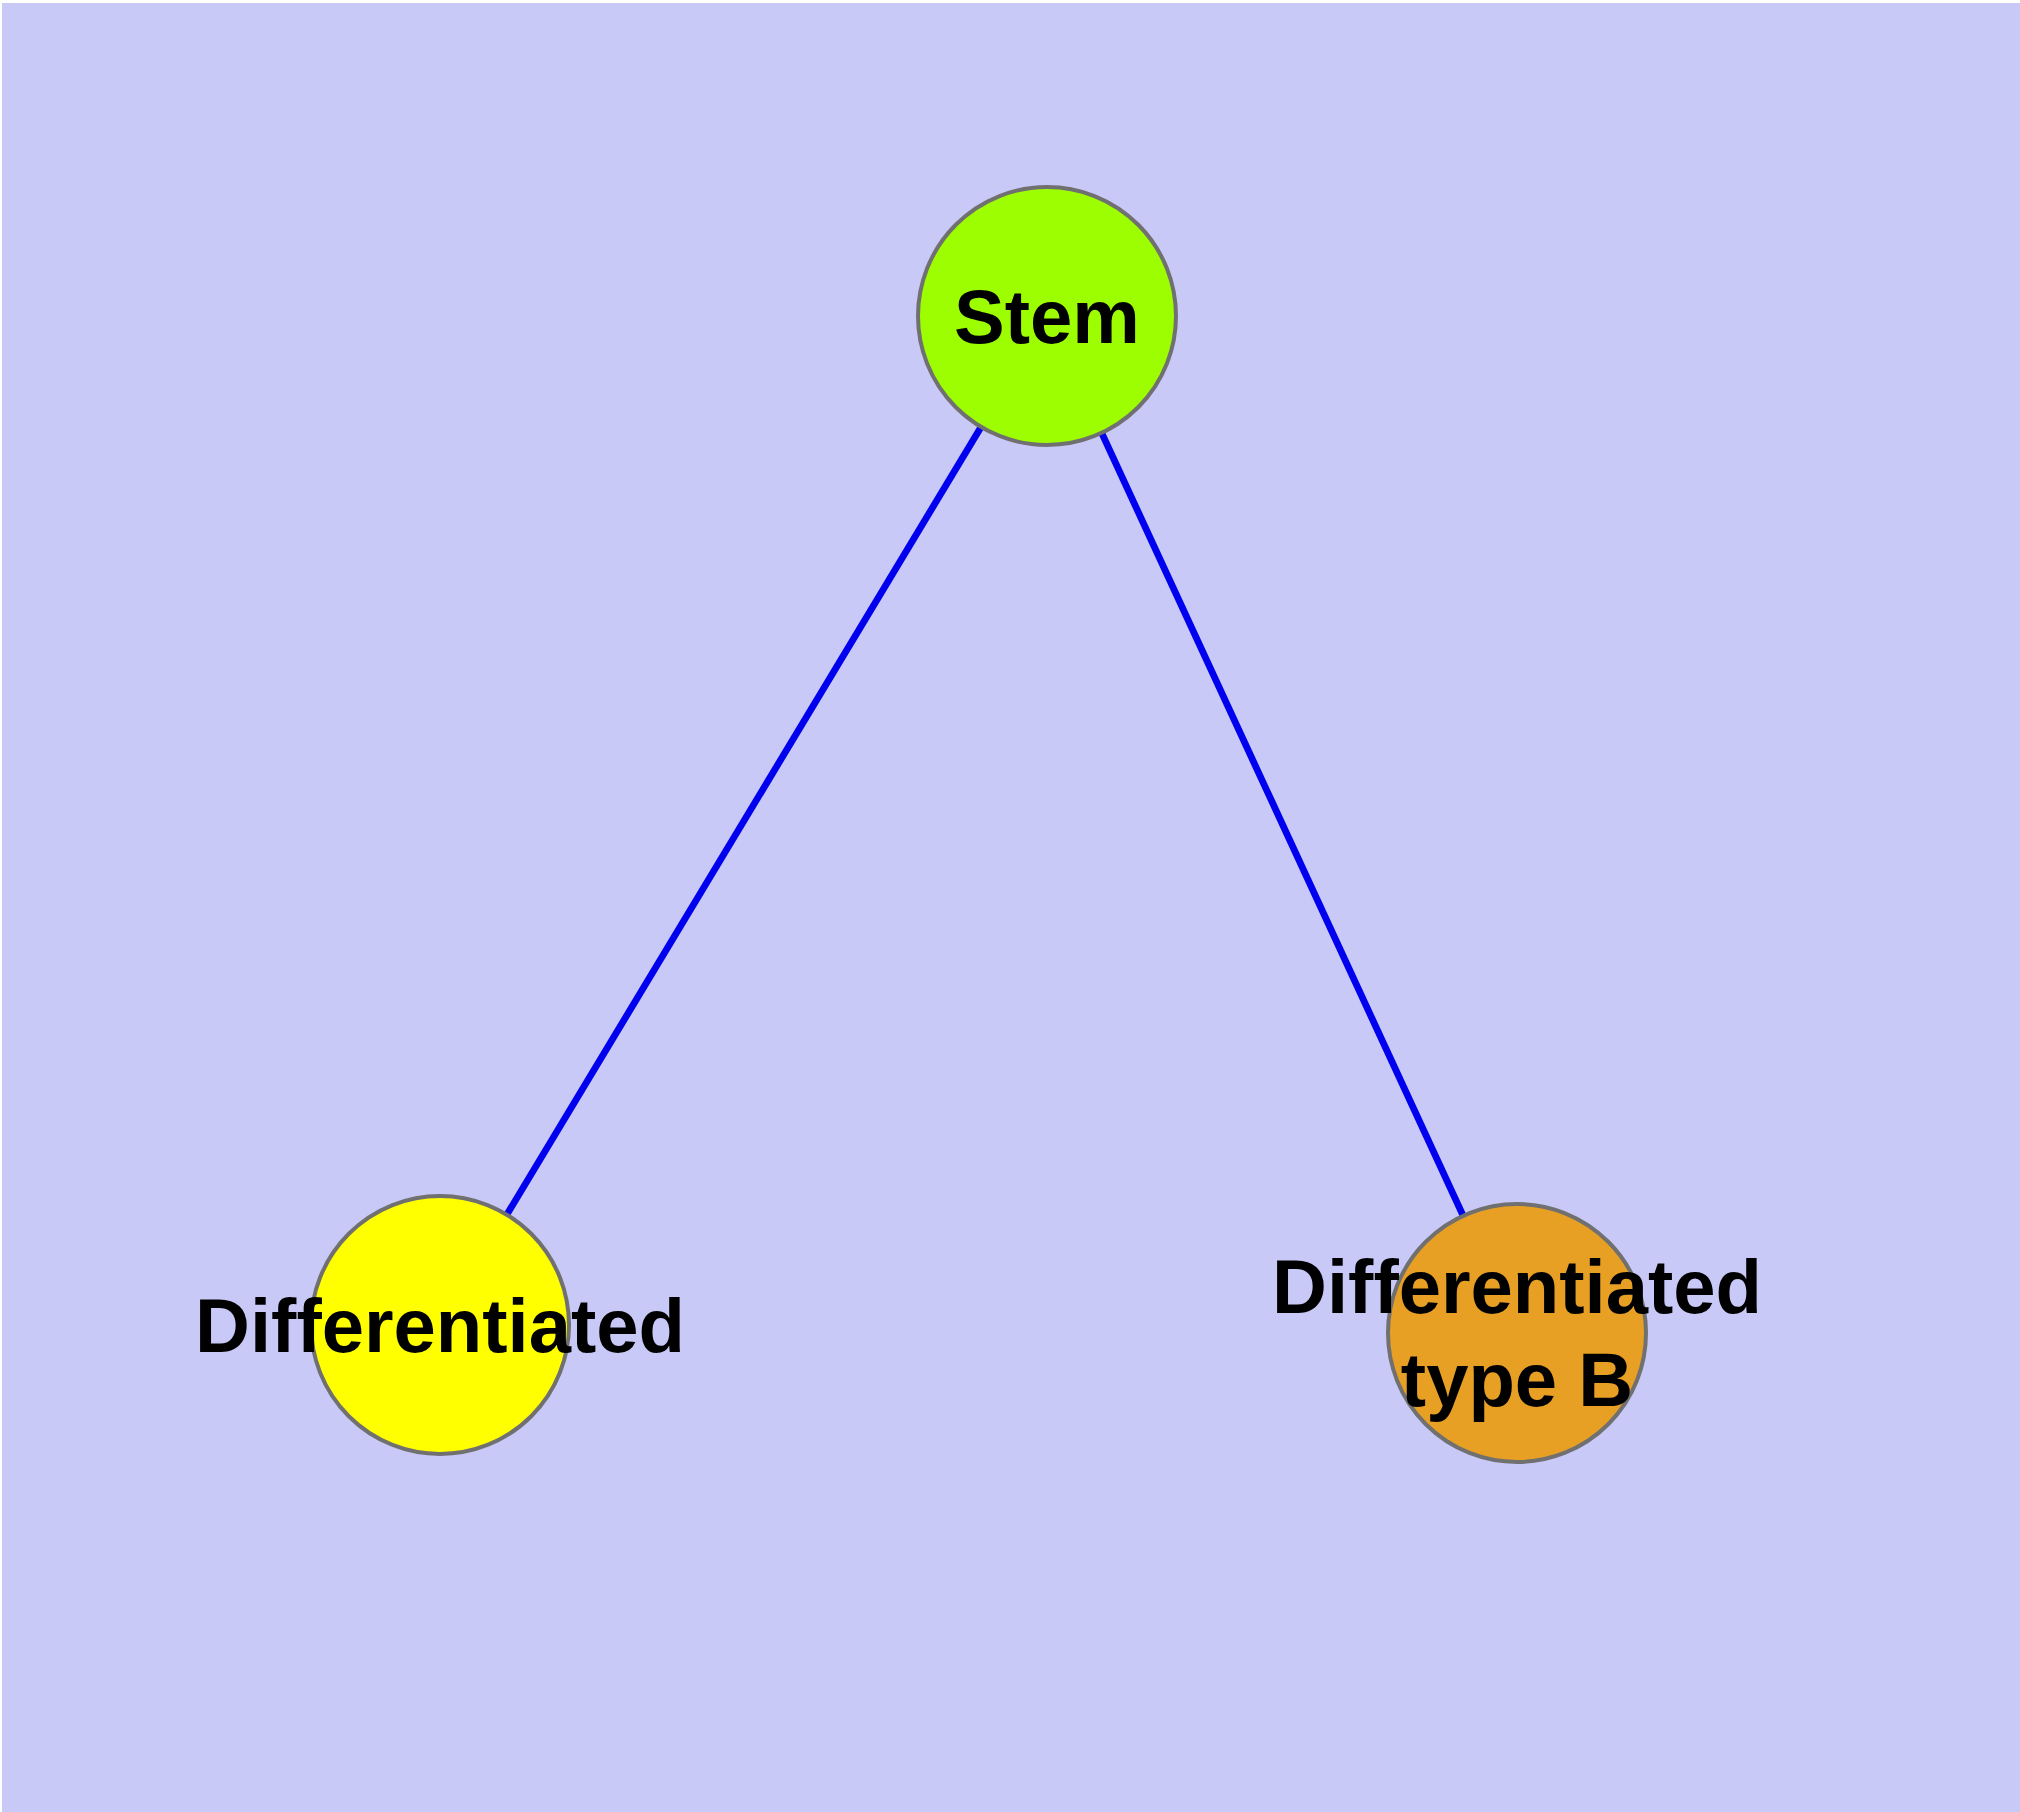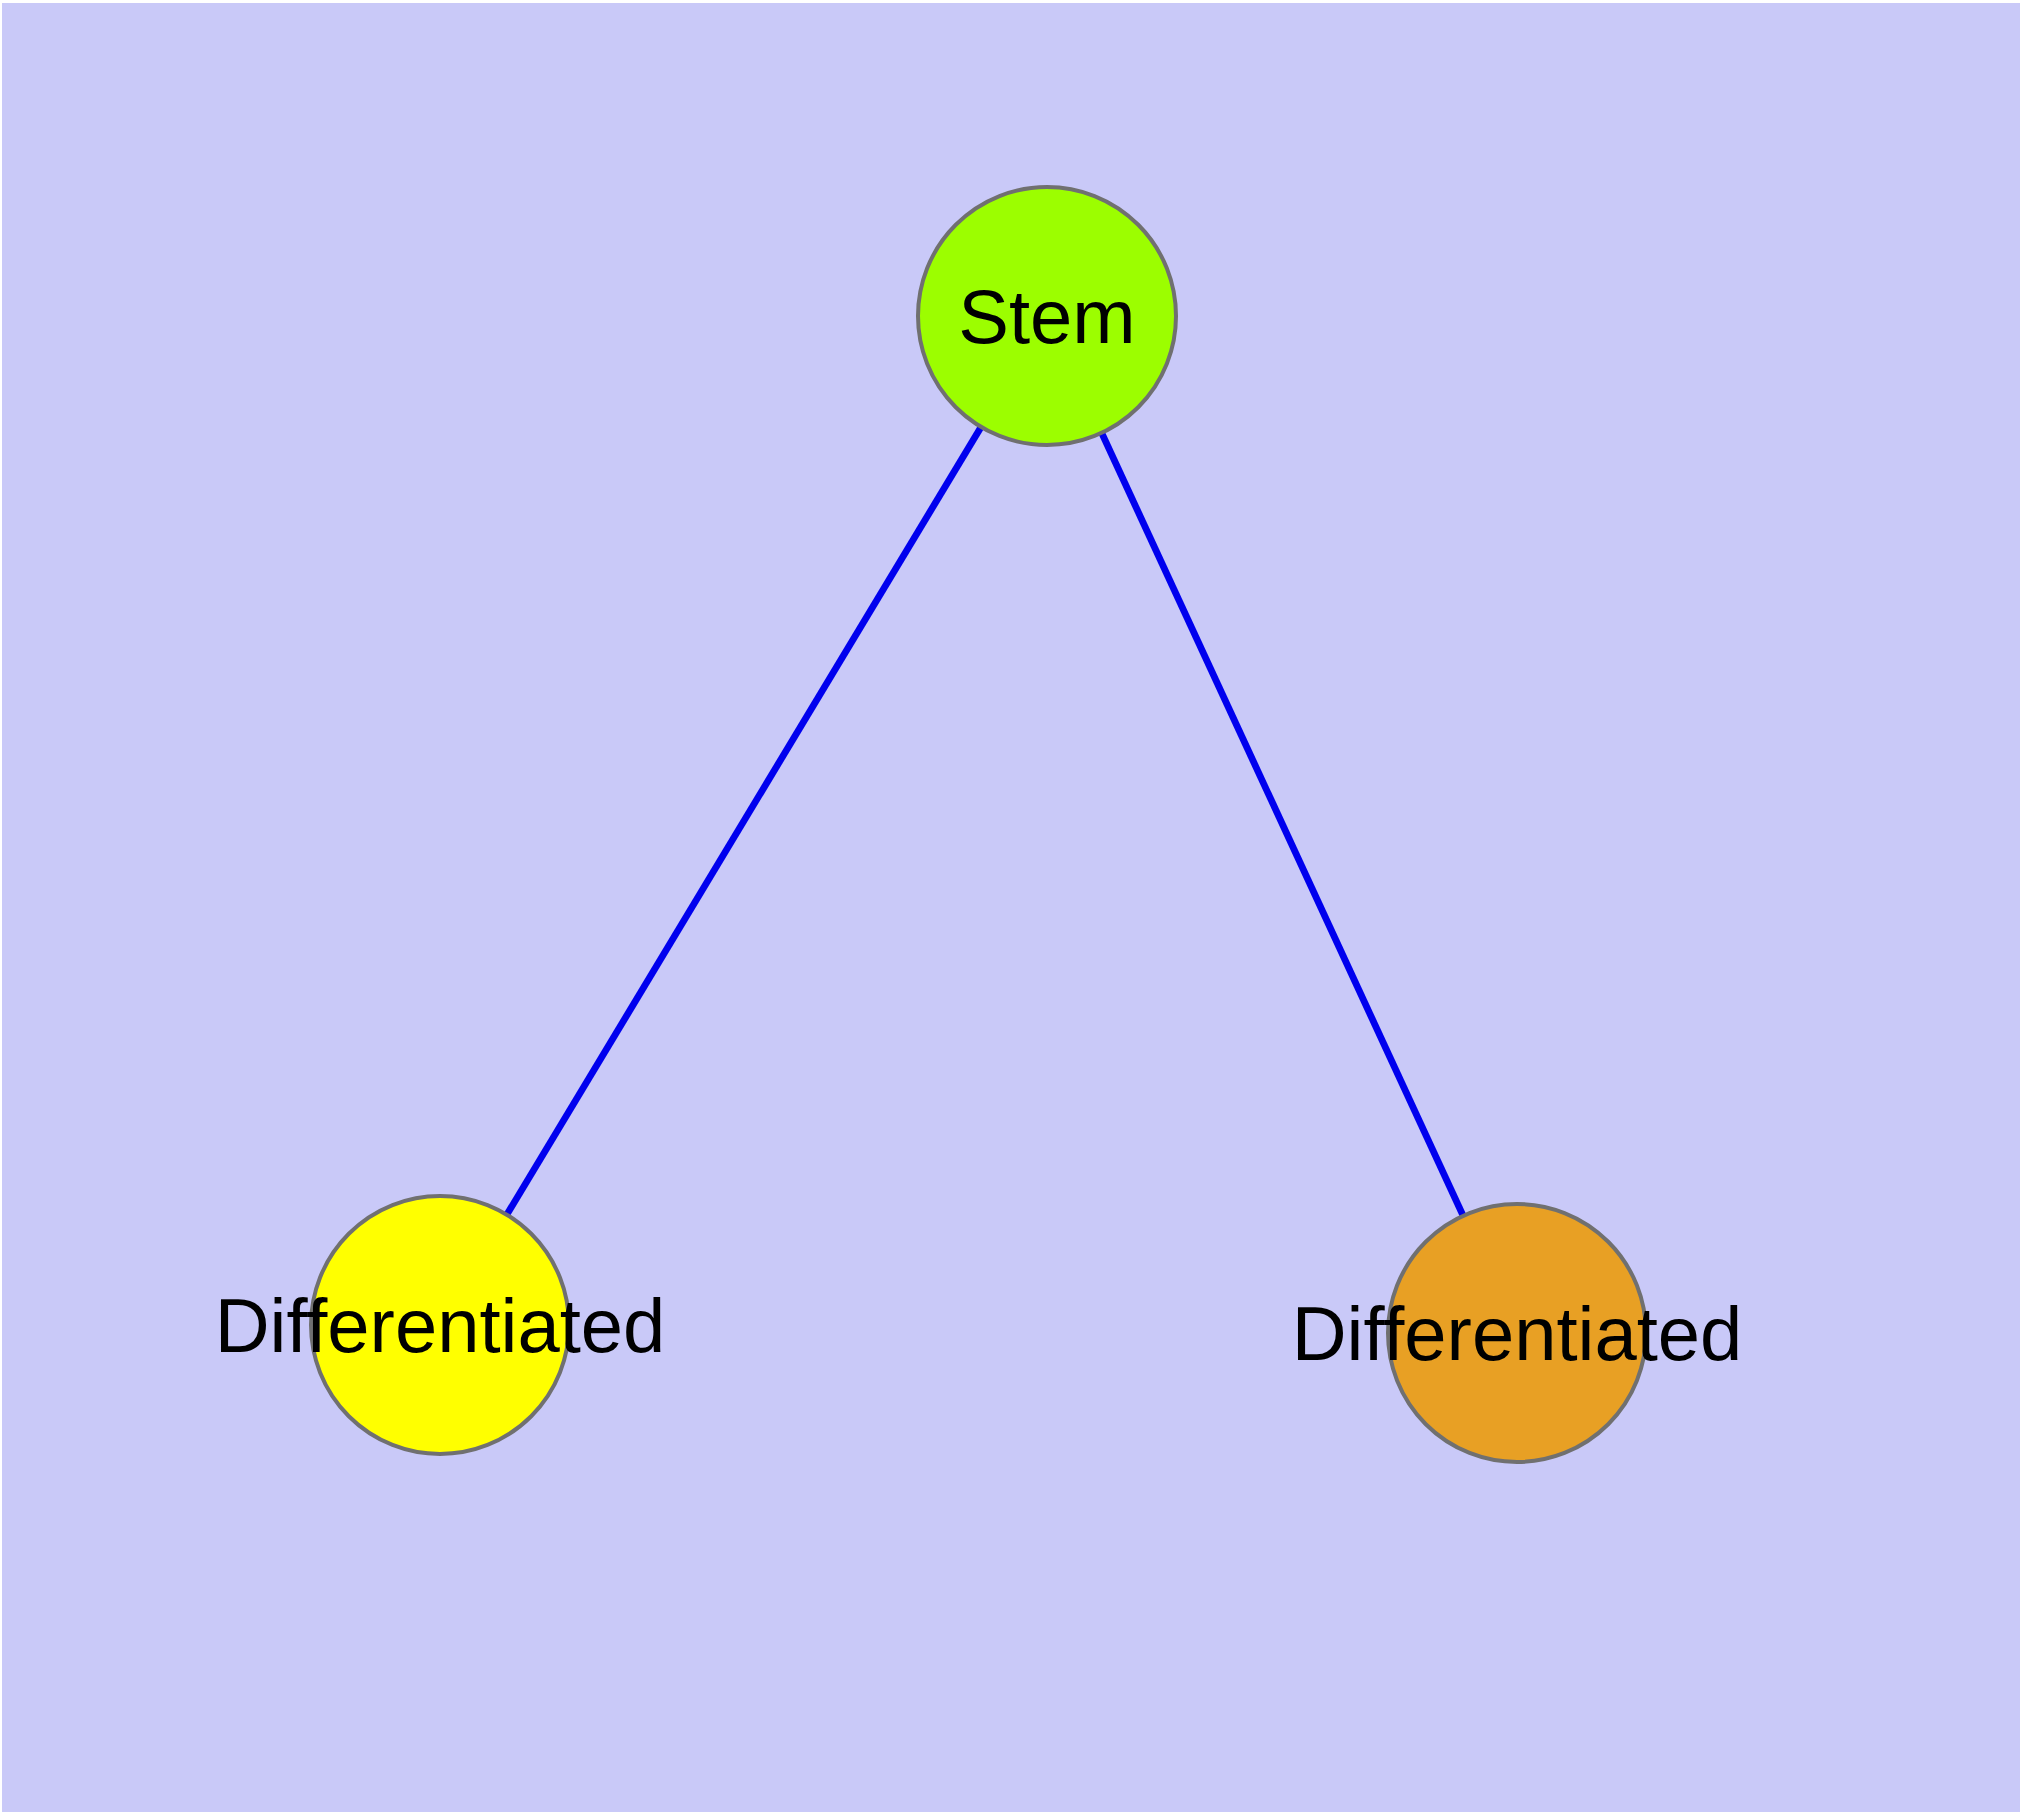--- a/index.html
+++ b/index.html
@@ -37,21 +37,21 @@
     position: absolute;
     width: 254px;
     height: 254px;
     border: 4.2px solid #707070;
     border-radius: 50%;
     display: flex;
     flex-direction: column;
     align-items: center;
     justify-content: center;
     text-align: center;
-    font-weight: normal;
+    font-weight: bold;
     font-size: 76px;
     line-height: 93px;
     color: #000000;
   }
   .node span {
     white-space: nowrap;
   }
   .node-stem   { left: 916px; top: 185px;  }
   .node-diff-a { left: 309px;  top: 1194px; }
   .node-diff-b { left: 1386px; top: 1202px; }
@@ -71,16 +71,17 @@
   <div class="node node-stem" style="background-color: rgb(156, 254, 0); border-color: rgb(112, 112, 112);">
     <span>Stem</span>
   </div>
 
   <div class="node node-diff-a" style="background-color: rgb(255, 255, 0); border-color: rgb(112, 112, 112);">
     <span>Differentiated</span>
   </div>
 
   <div class="node node-diff-b" style="background-color: rgb(232, 160, 36); border-color: rgb(112, 112, 112);">
     <span>Differentiated</span>
+    <span>type B</span>
   </div>
 
 </div>
 
 
 </body></html>

